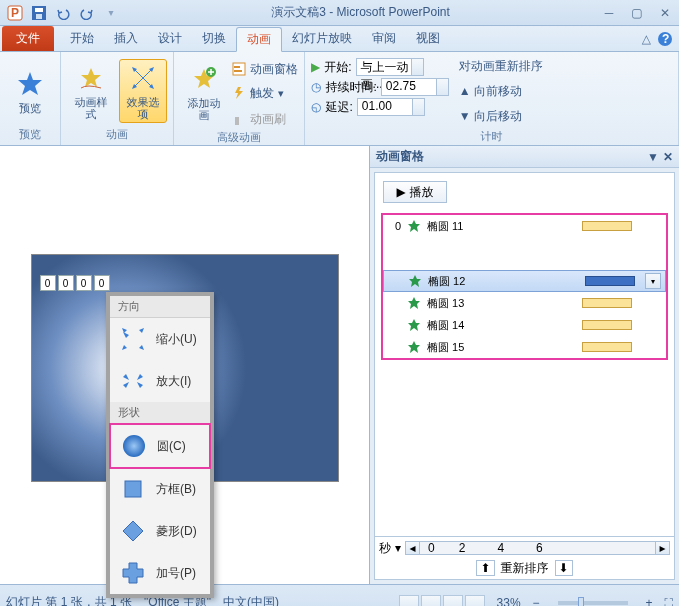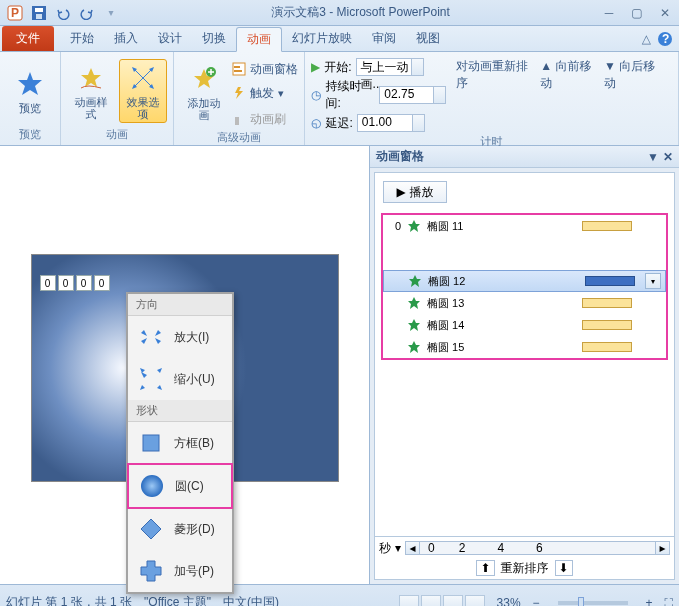--- a/index.html
+++ b/index.html
@@ -25,29 +25,29 @@
 .big-btn { display: flex; flex-direction: column; align-items: center; justify-content: center; width: 48px; padding: 2px; gap: 2px; border: 1px solid transparent; border-radius: 3px; }
 .big-btn.active { background: linear-gradient(#fff0c0,#ffd76b); border: 1px solid #e3a21a; }
 .big-btn .lbl { font-size: 11px; color: #3a5a84; text-align: center; line-height: 12px; }
 .icon32 { width: 32px; height: 32px; display: flex; align-items: center; justify-content: center; }
 .small-row { display: flex; align-items: center; gap: 4px; font-size: 11px; color: #3a5a84; height: 22px; }
 .small-row.dim { color: #999; align-items: flex-end; }
 .timing-col { display: flex; flex-direction: column; gap: 2px; padding-top: 2px; }
 .tfield { display: flex; align-items: center; gap: 4px; }
 .tfield-input { width: 68px; height: 18px; border: 1px solid #abc0d9; background: #fff; padding: 0 14px 0 4px; font-size: 11px; position: relative; }
 .updn { position: absolute; right: 0; top: 0; width: 12px; height: 100%; border-left: 1px solid #abc0d9; background: linear-gradient(#f4f8fc,#dde9f5); }
-.reorder { display: flex; padding: 2px 6px; gap: 2px; font-size: 11px; color: #3a5a84; }
+.reorder { display: flex; flex-direction: column; padding: 2px 6px; gap: 8px; font-size: 11px; color: #3a5a84; }
 
 .workspace { display: flex; height: calc(100% - 26px - 26px - 94px - 22px); position: relative; }
 .slide-area { flex: 1; background: #fff; display: flex; align-items: flex-start; justify-content: center; padding-top: 108px; position: relative; }
 .slide { width: 308px; height: 228px; background: radial-gradient(ellipse 40% 55% at 30% 50%, #f6f9ff 0%, #6e8fc2 60%, #3d5c8b 100%), radial-gradient(ellipse 40% 55% at 70% 50%, #f6f9ff 0%, #6e8fc2 60%, #3d5c8b 100%); border: 1px solid #888; position: relative; }
 .tags { position: absolute; top: 20px; left: 8px; display: flex; gap: 2px; }
 .tag { width: 16px; height: 16px; background: #fff; border: 1px solid #9aa; font-size: 10px; display: flex; align-items: center; justify-content: center; }
 
-.dropdown { position: absolute; left: 126px; top: 146px; width: 108px; background: #f3f3f3; border: 2px solid #a3a3a3; box-shadow: 2px 2px 6px rgba(0,0,0,.3); z-index: 10; }
+.dropdown { position: absolute; left: 106px; top: 146px; width: 108px; background: #f3f3f3; border: 4px solid #a3a3a3; box-shadow: 2px 2px 6px rgba(0,0,0,.3); z-index: 10; }
 .dd-header { background: #e9e9e9; color: #666; font-size: 11px; padding: 3px 8px; border-bottom: 1px solid #d0d0d0; }
 .dd-item { display: flex; align-items: center; gap: 8px; padding: 6px 8px; }
 .dd-item.highlight { border: 2px solid #e73ca4; margin: -1px; position: relative; }
 .dd-icon { width: 30px; height: 30px; display: flex; align-items: center; justify-content: center; }
 .dd-label { font-size: 12px; color: #333; }
 
 .anim-pane { width: 310px; border-left: 1px solid #9db8d6; background: #e4ecf5; display: flex; flex-direction: column; }
 .pane-header { height: 22px; background: linear-gradient(#e8f0f9,#d5e3f2); border-bottom: 1px solid #b5c9de; display: flex; align-items: center; padding: 0 6px; font-weight: bold; color: #3a5a84; }
 .pane-header .x { margin-left: auto; display: flex; gap: 4px; }
 .pane-body { flex: 1; background: #fff; margin: 4px; border: 1px solid #b5c9de; display: flex; flex-direction: column; position: relative; }
@@ -251,65 +251,65 @@
       </div>
     </div>
   </div>
 
   <div class="dropdown">
     <div class="dd-header">方向</div>
     <div class="dd-item">
       <div class="dd-icon">
           <svg width="26" height="26">
             <g fill="#3a80d8">
-              <path d="M6 6 l3 6 l-6 -3 z"></path>
-              <path d="M20 6 l-3 6 l6 -3 z"></path>
-              <path d="M6 20 l3 -6 l-6 3 z"></path>
-              <path d="M20 20 l-3 -6 l6 3 z"></path>
-            </g>
-          </svg>
-        </div>
-      <div class="dd-label">放大(I)</div>
-    </div>
-    <div class="dd-item">
-      <div class="dd-icon">
-          <svg width="26" height="26">
-            <g fill="#3a80d8">
               <path d="M3 3 l6 3 l-3 -6 z" transform="rotate(180 6 6)"></path>
               <path d="M2 2 l5 2 l-3 3 z"></path>
               <path d="M24 2 l-5 2 l3 3 z"></path>
               <path d="M2 24 l5 -2 l-3 -3 z"></path>
               <path d="M24 24 l-5 -2 l3 -3 z"></path>
             </g>
           </svg>
         </div>
       <div class="dd-label">缩小(U)</div>
     </div>
+    <div class="dd-item">
+      <div class="dd-icon">
+          <svg width="26" height="26">
+            <g fill="#3a80d8">
+              <path d="M6 6 l3 6 l-6 -3 z"></path>
+              <path d="M20 6 l-3 6 l6 -3 z"></path>
+              <path d="M6 20 l3 -6 l-6 3 z"></path>
+              <path d="M20 20 l-3 -6 l6 3 z"></path>
+            </g>
+          </svg>
+        </div>
+      <div class="dd-label">放大(I)</div>
+    </div>
     <div class="dd-header">形状</div>
-    <div class="dd-item">
-      <div class="dd-icon">
-          <svg width="26" height="26">
-            <rect x="5" y="5" width="16" height="16" fill="#6aa0e0" stroke="#3a6db5"></rect>
-          </svg>
-        </div>
-      <div class="dd-label">方框(B)</div>
-    </div>
     <div class="dd-item highlight">
       <div class="dd-icon">
           <svg width="28" height="28">
             <defs>
               <radialGradient id="g1">
                 <stop offset="0%" stop-color="#9cc8f5"></stop>
                 <stop offset="100%" stop-color="#2a6cc0"></stop>
               </radialGradient>
             </defs>
             <circle cx="14" cy="14" r="11" fill="url(#g1)"></circle>
           </svg>
         </div>
       <div class="dd-label">圆(C)</div>
+    </div>
+    <div class="dd-item">
+      <div class="dd-icon">
+          <svg width="26" height="26">
+            <rect x="5" y="5" width="16" height="16" fill="#6aa0e0" stroke="#3a6db5"></rect>
+          </svg>
+        </div>
+      <div class="dd-label">方框(B)</div>
     </div>
     <div class="dd-item">
       <div class="dd-icon">
           <svg width="26" height="26">
             <polygon points="13,3 23,13 13,23 3,13" fill="#6aa0e0" stroke="#3a6db5"></polygon>
           </svg>
         </div>
       <div class="dd-label">菱形(D)</div>
     </div>
     <div class="dd-item">

